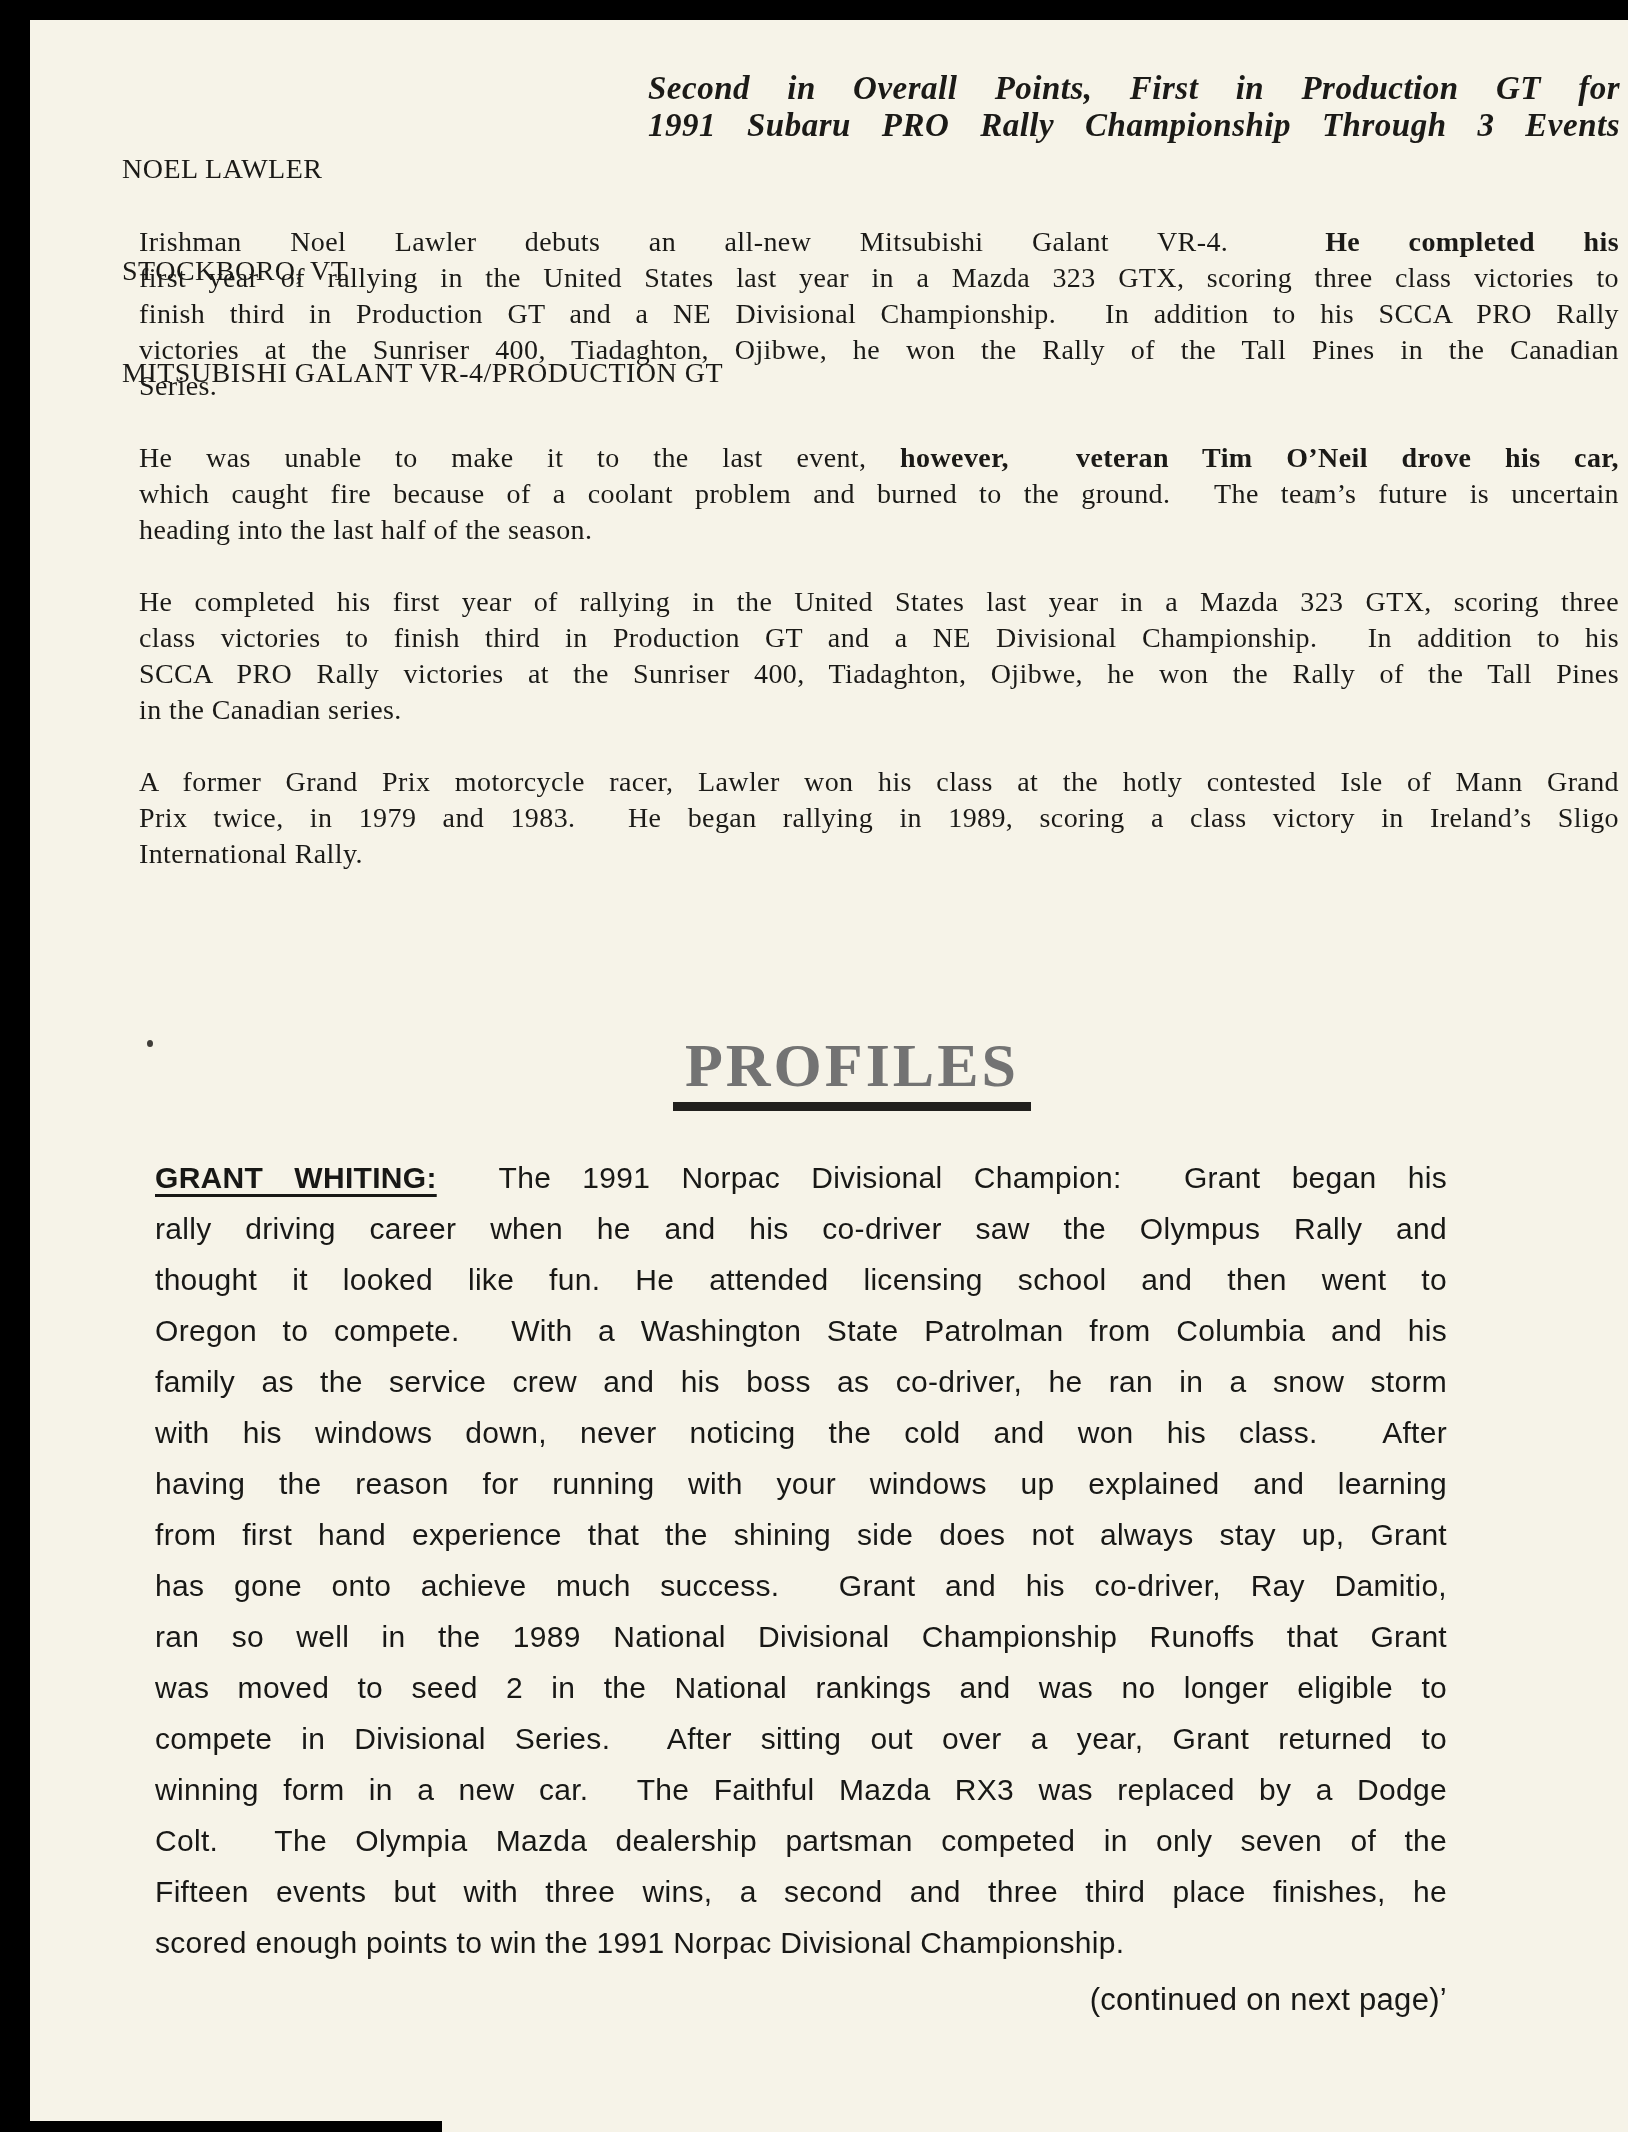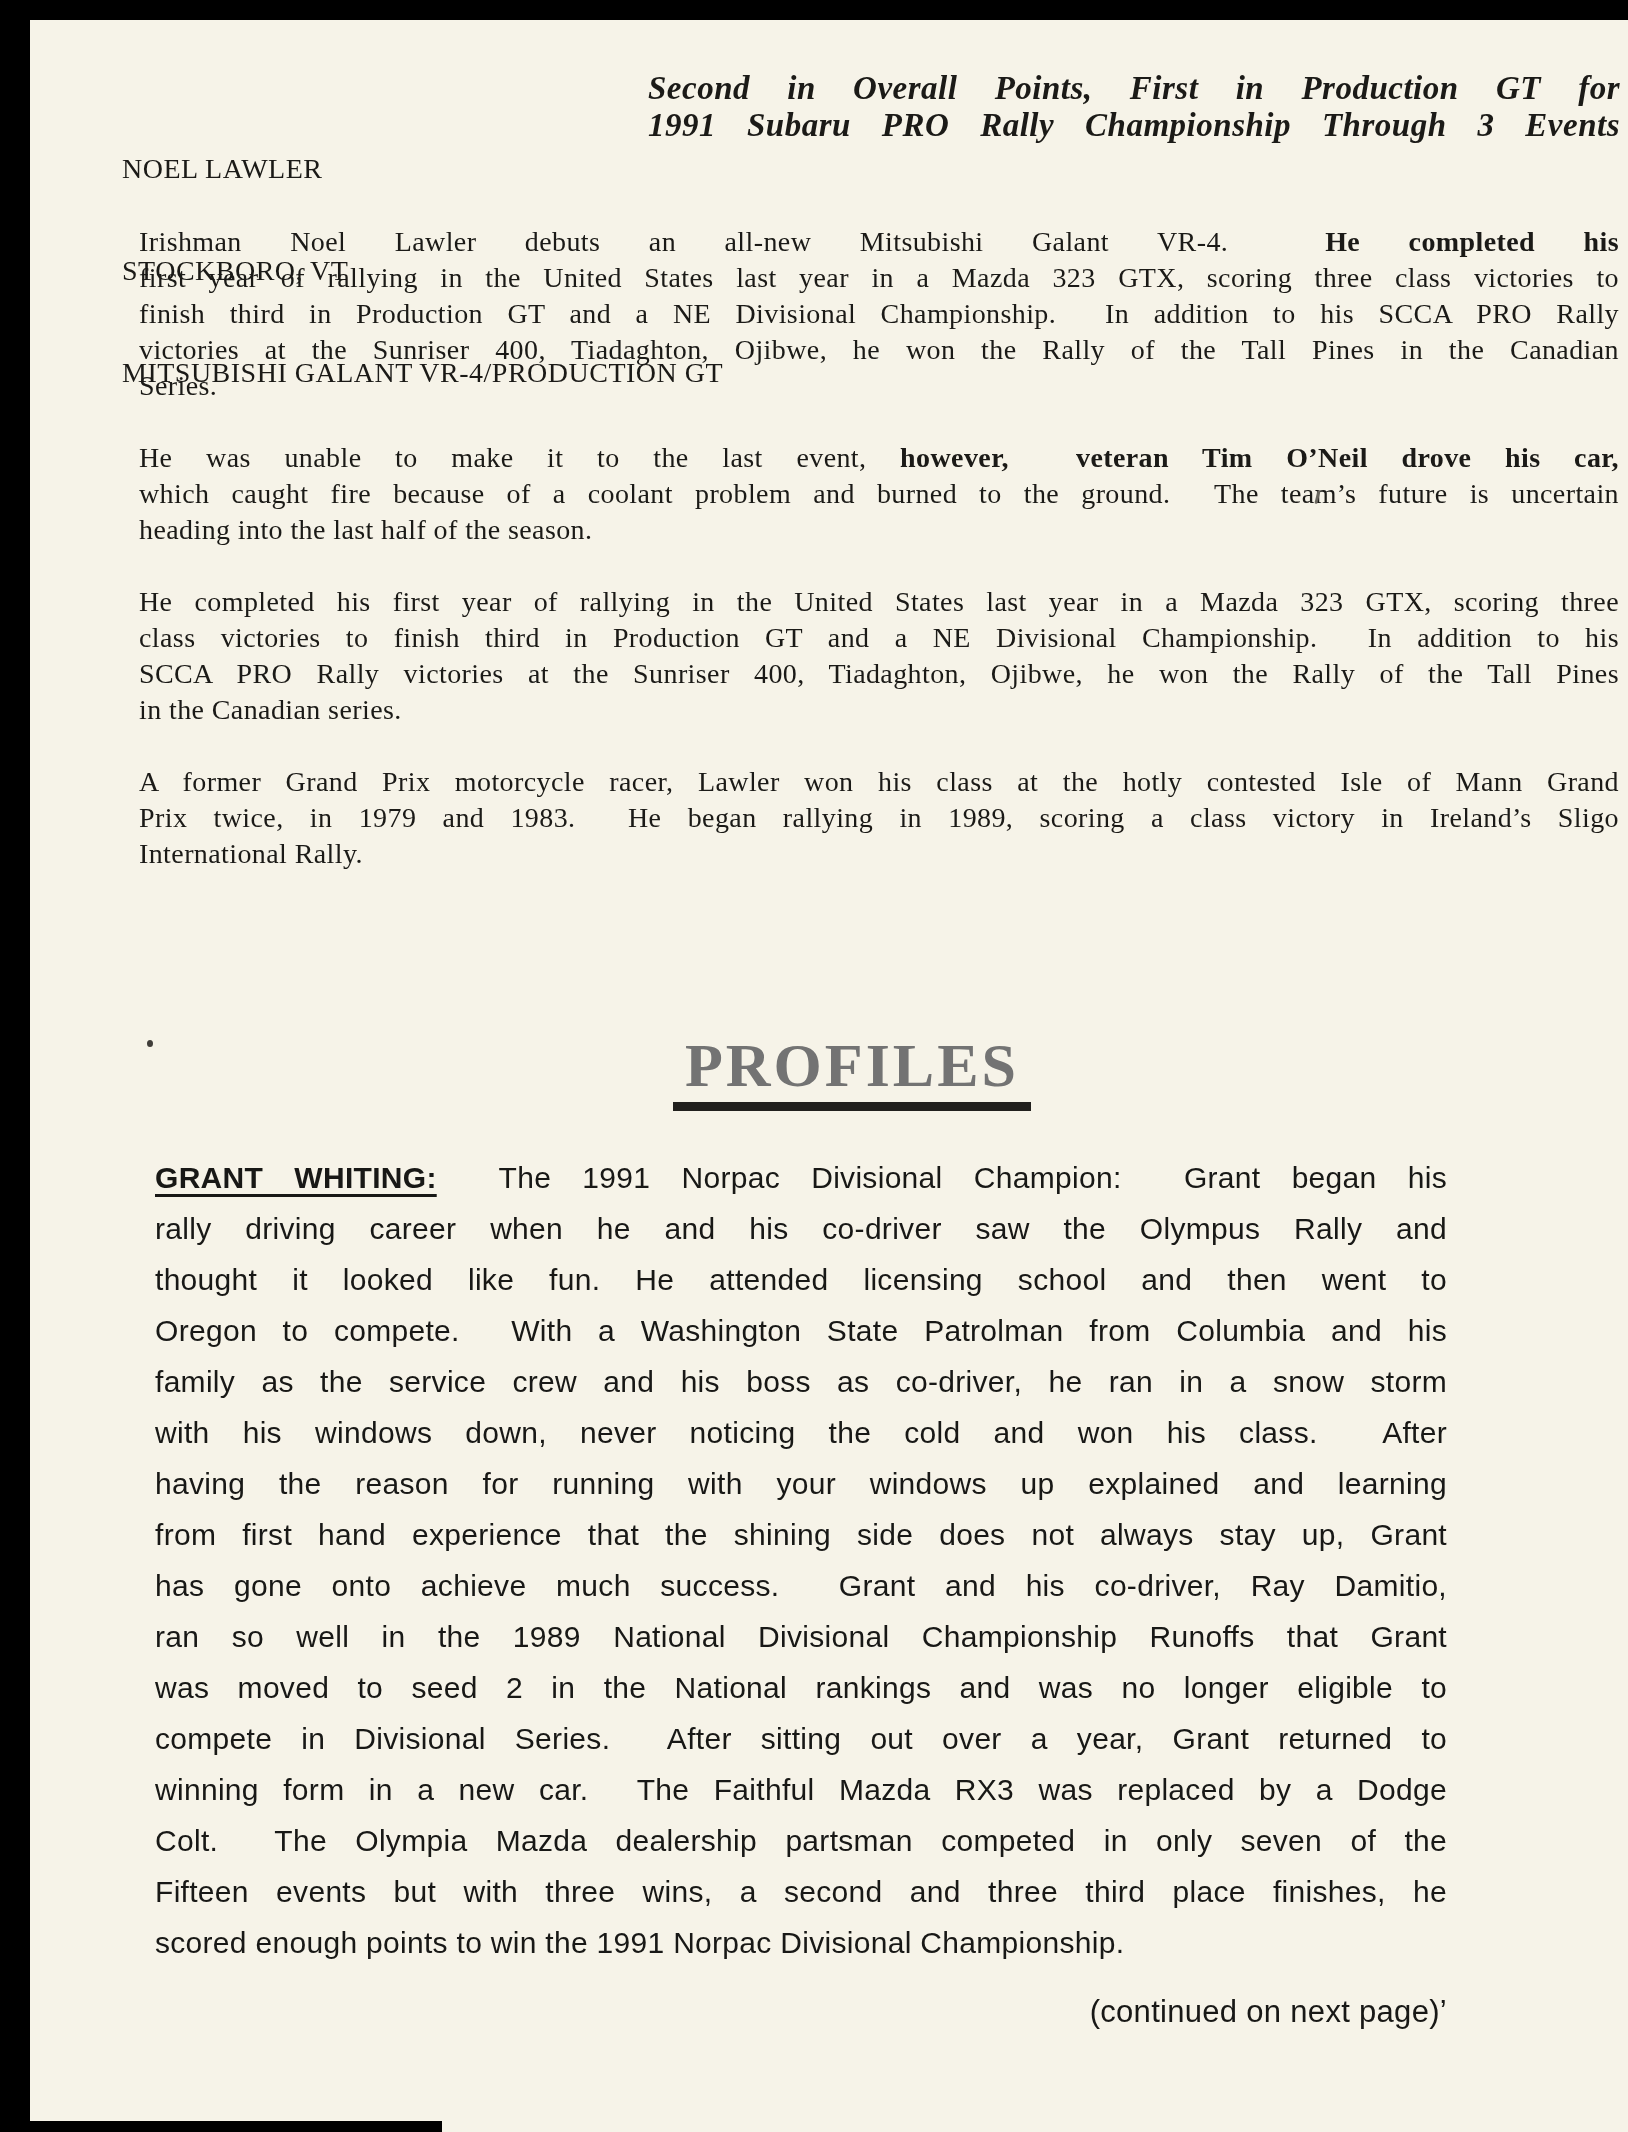--- a/index.html
+++ b/index.html
@@ -31,21 +31,21 @@
     display:inline-block;font-size:62px;font-weight:bold;letter-spacing:3px;
     line-height:70px;border-bottom:9px solid #21201d;padding:0 12px 2px 12px;color:#737373;
   }
 
   .grant{
     position:absolute;left:155px;top:1152px;width:1292px;
     font-family:"Liberation Sans","DejaVu Sans",sans-serif;
     font-size:30px;line-height:51px;letter-spacing:.3px;color:#181816;
   }
   .gw{font-weight:bold;text-decoration:underline;text-decoration-thickness:3px;text-underline-offset:6px;}
-  .continued{text-align:right;font-size:31px;line-height:51px;margin-top:18px;}
+  .continued{text-align:right;font-size:31px;line-height:51px;margin-top:6px;}
 
   .artifact-dot{position:absolute;left:147px;top:1040px;width:6px;height:7px;background:#403e3a;border-radius:50%;}
   .artifact-tick{position:absolute;left:1316px;top:490px;width:3px;height:14px;background:#6a675f;transform:rotate(14deg);border-radius:2px;}
 </style>
 </head>
 <body>
 
 <div class="page">
 
   <div class="bar bar-top"></div>

